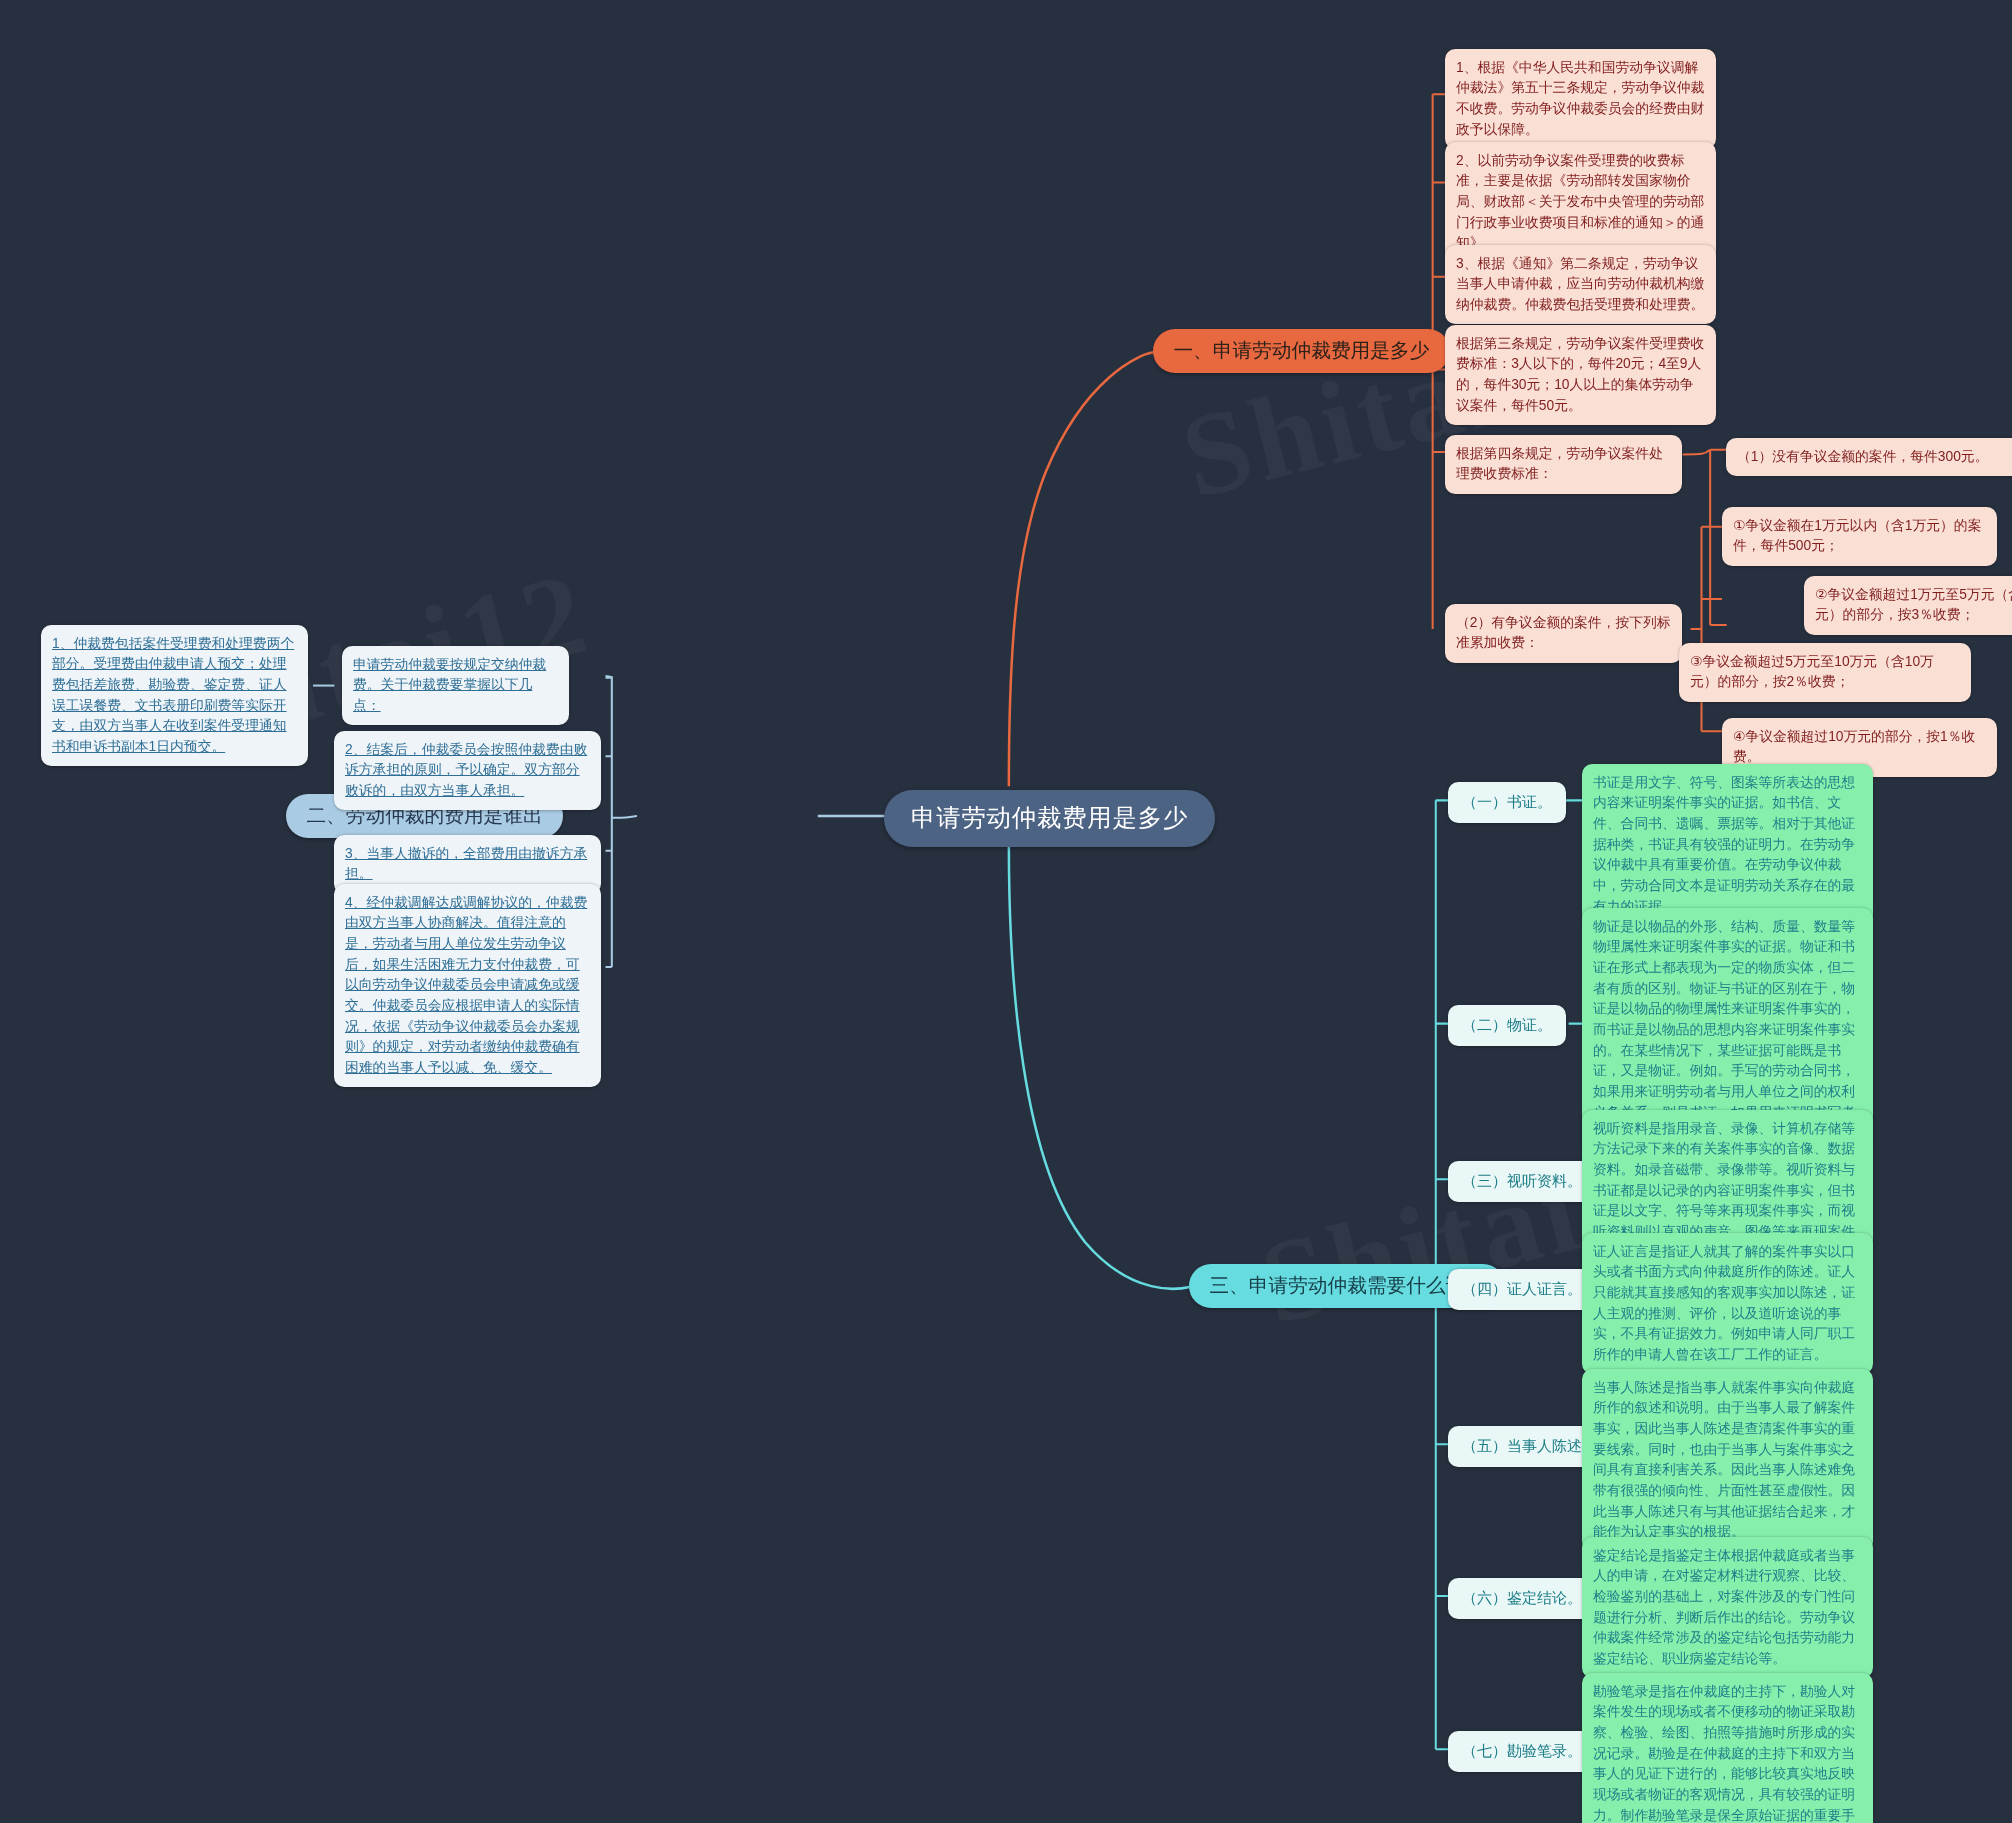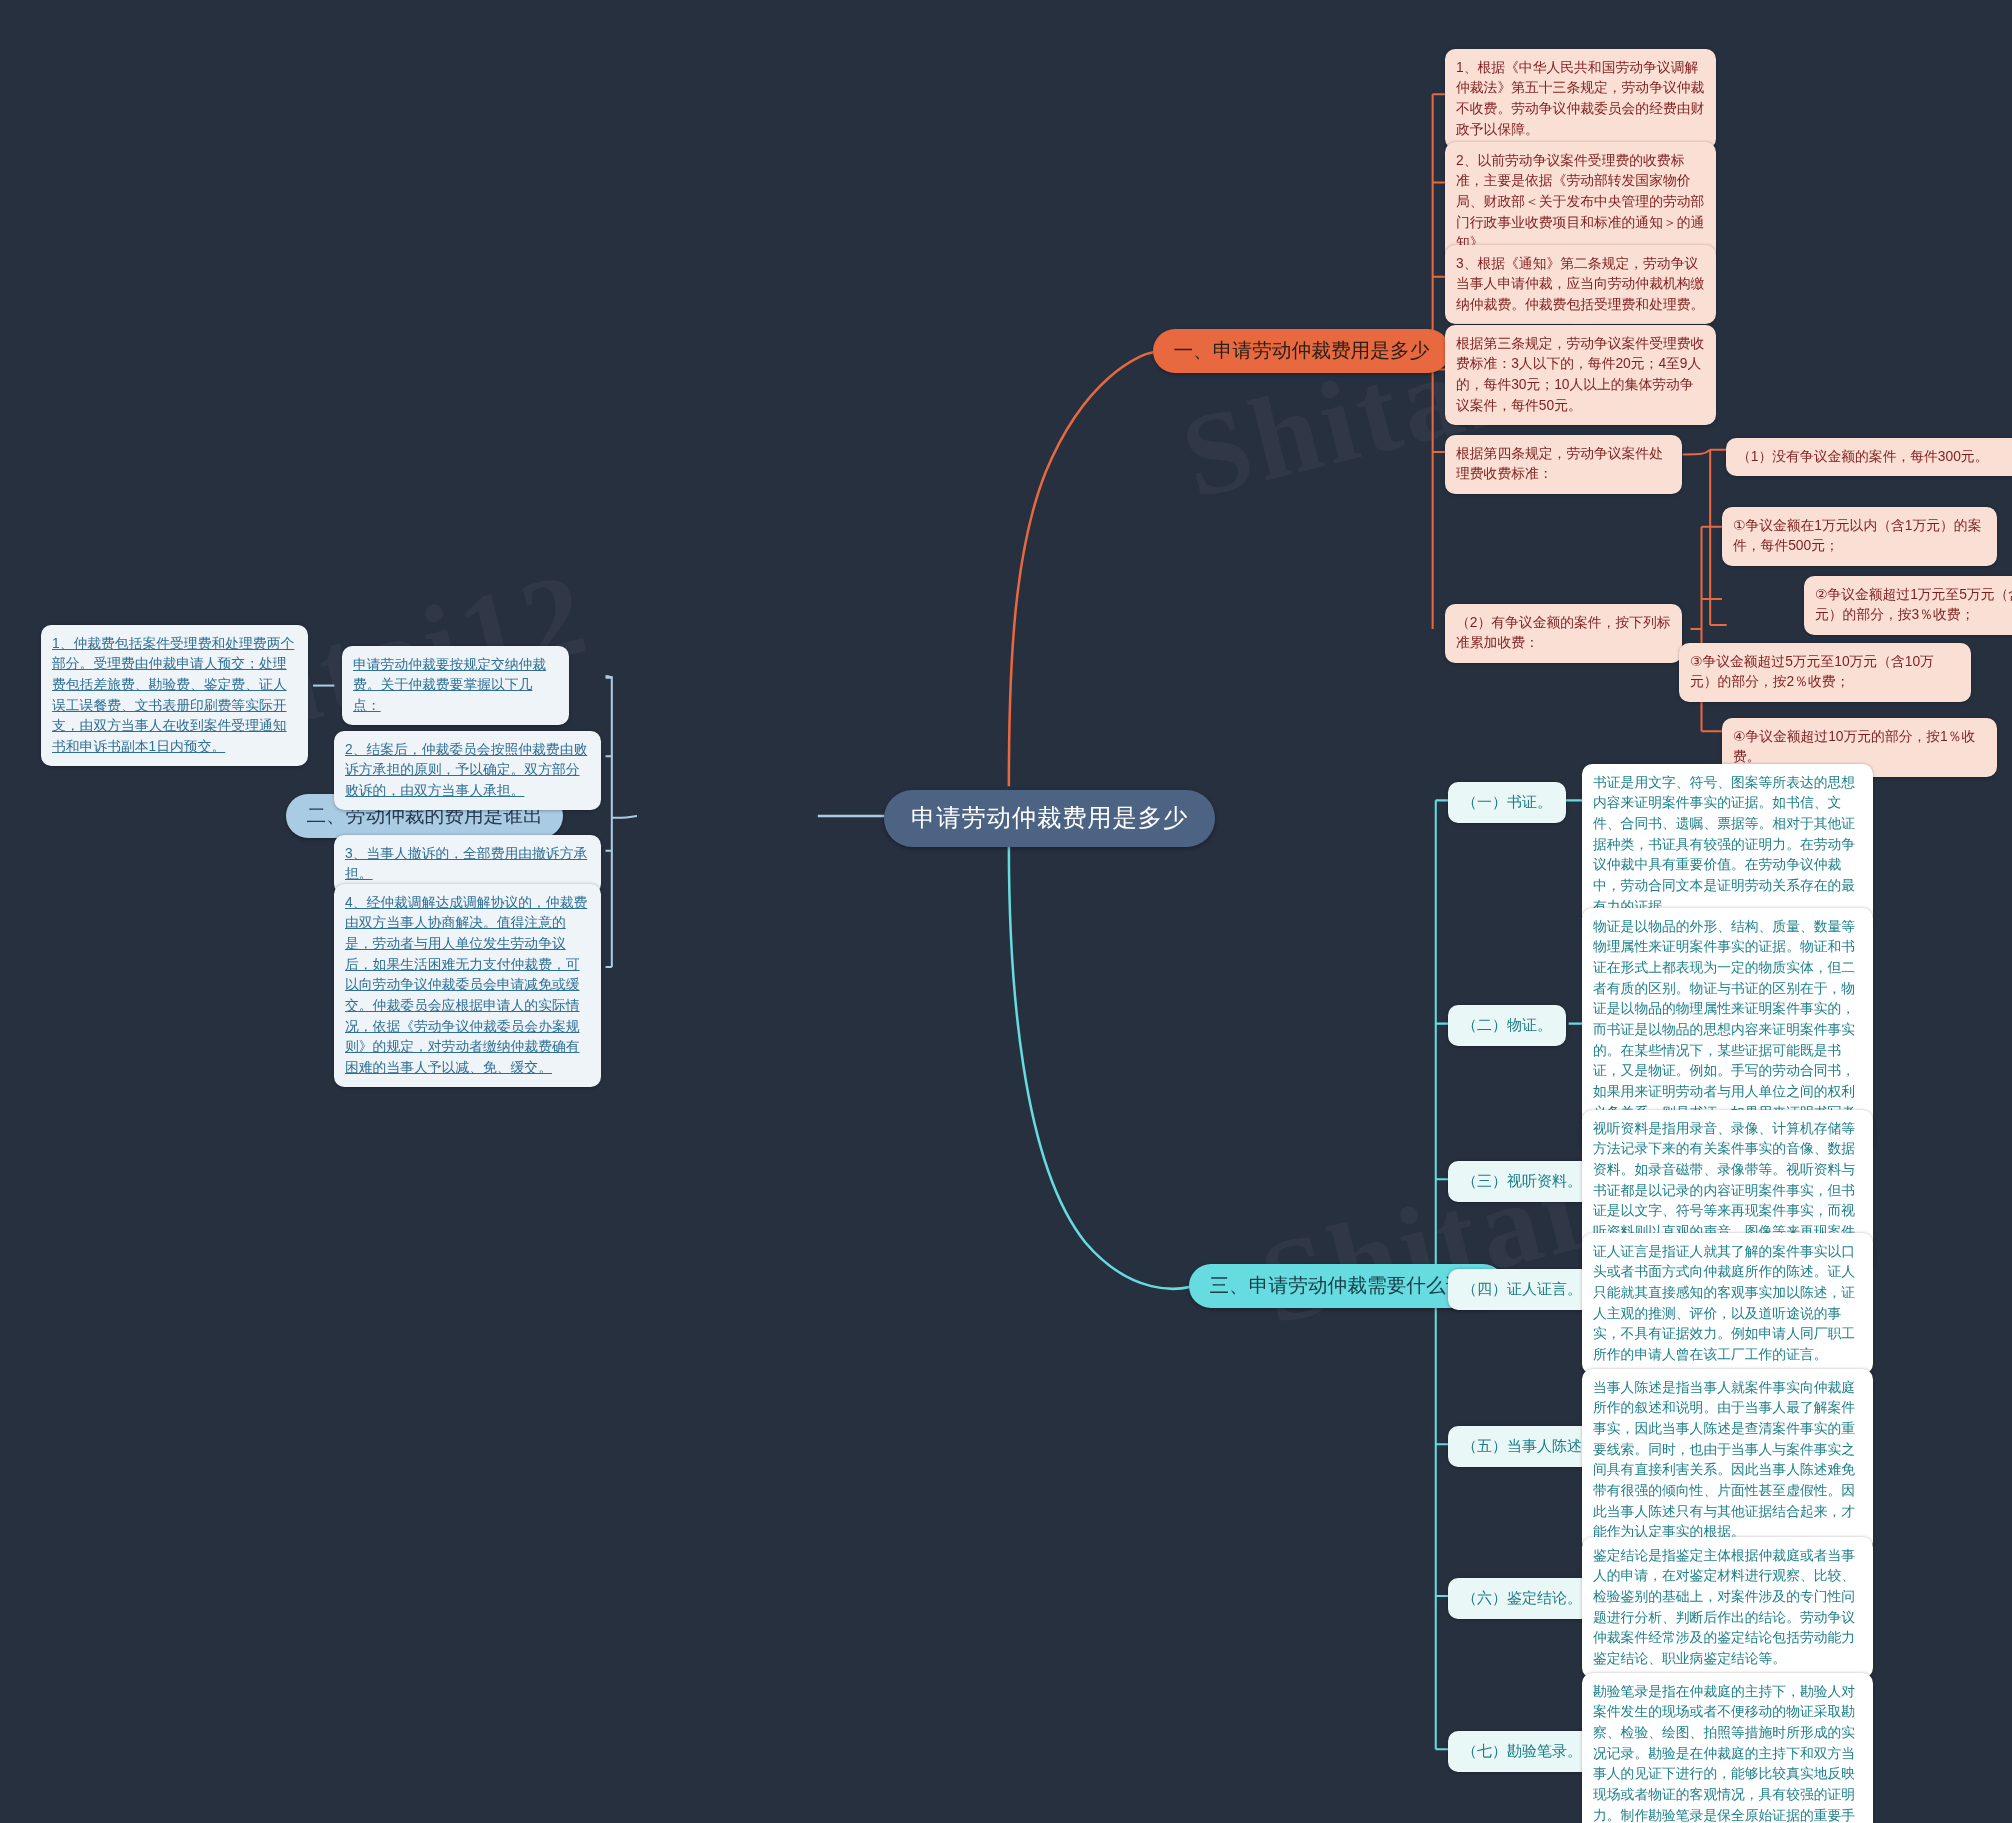--- a/index.html
+++ b/index.html
@@ -33,21 +33,21 @@
 
   
   .card{
     border-radius:10.2px;font-size:13.8px;line-height:1.5;
     padding:8.6px 11px;box-sizing:border-box;
     box-shadow:0 0.8px 3.1px rgba(0,0,0,.28);
     word-break:break-all;
   }
   .card.c1{background:#fadfd5;color:#7f1d1d;}
   .card.c2{background:#eef4f7;color:#2f6e96;text-decoration:underline;}
-  .card.c3{background:#ffffff;color:#1d7f89;}
+  .card.c3{background:#86efac;color:#1d7f89;}
   .card.lbl{white-space:nowrap;width:auto;text-align:right;}
   .card.c3.lbl{background:#e9f7f6;color:#1b7c86;padding:9.4px 14px;font-size:15px;}
 
   .wm{
     position:absolute;color:rgba(255,255,255,.045);
     font-size:118px;font-weight:bold;letter-spacing:4.7px;
     transform:rotate(-14deg);pointer-events:none;user-select:none;
     font-family:"Liberation Serif",serif;
   }
 </style>

